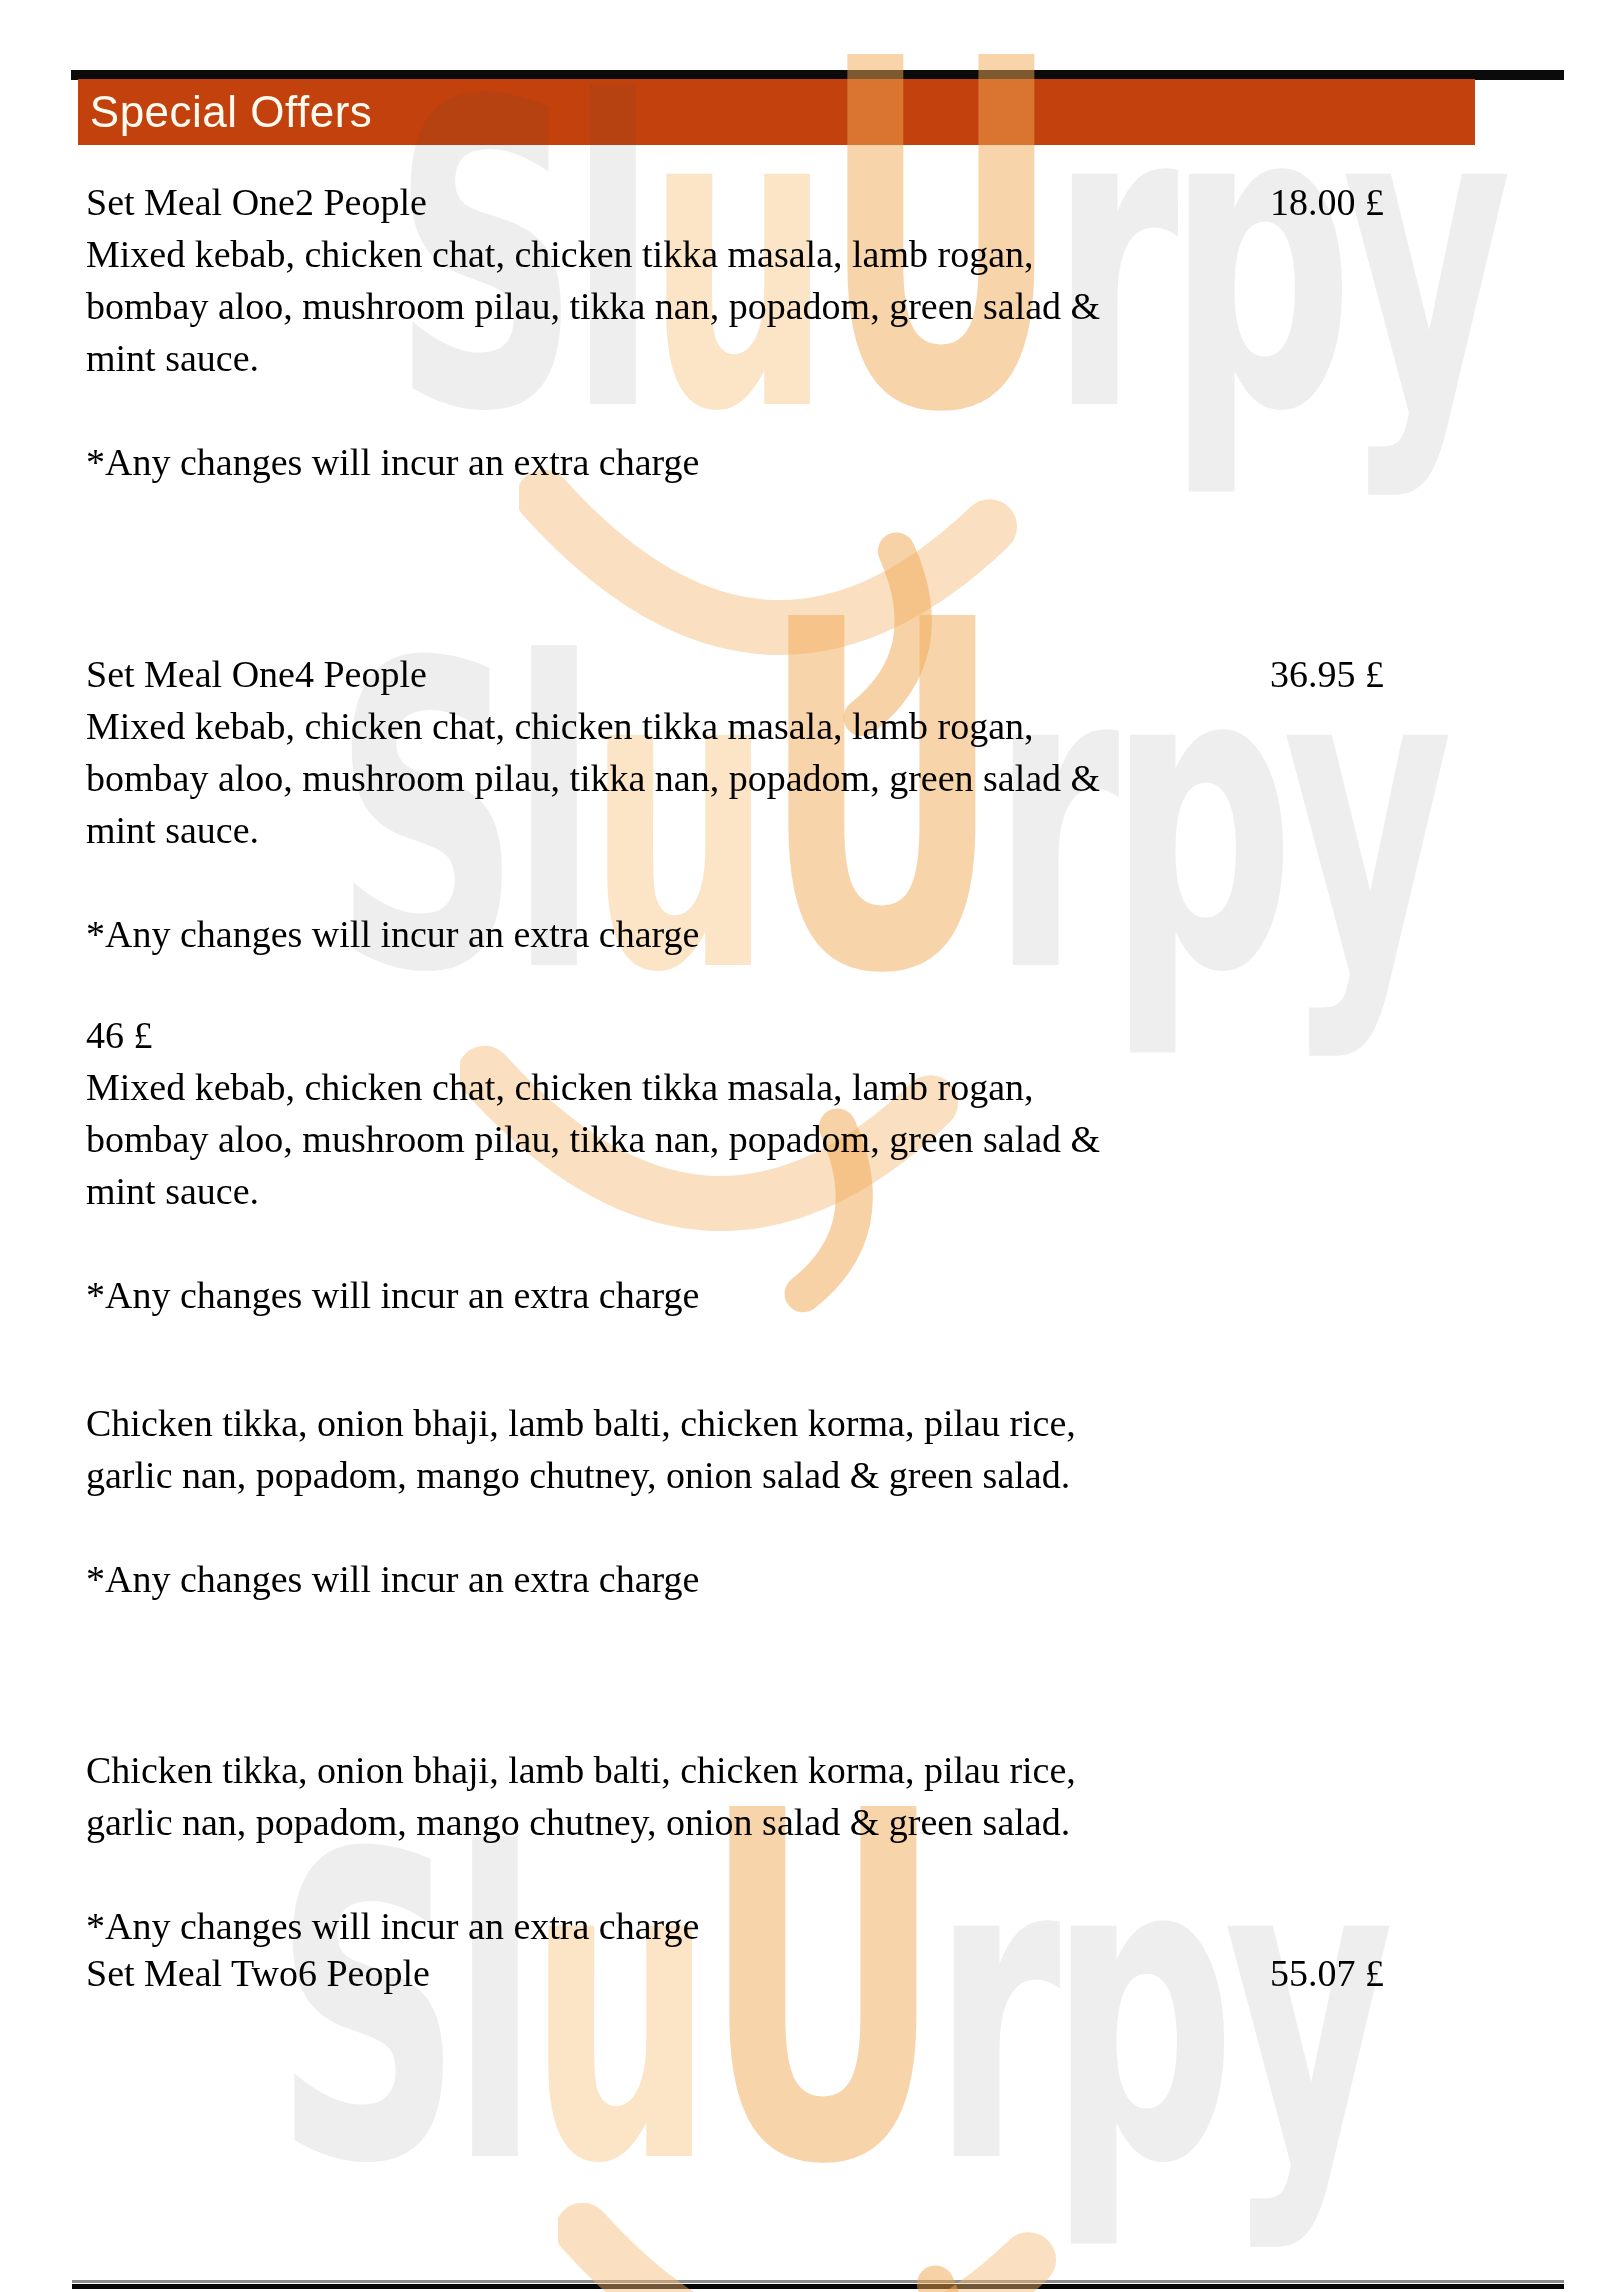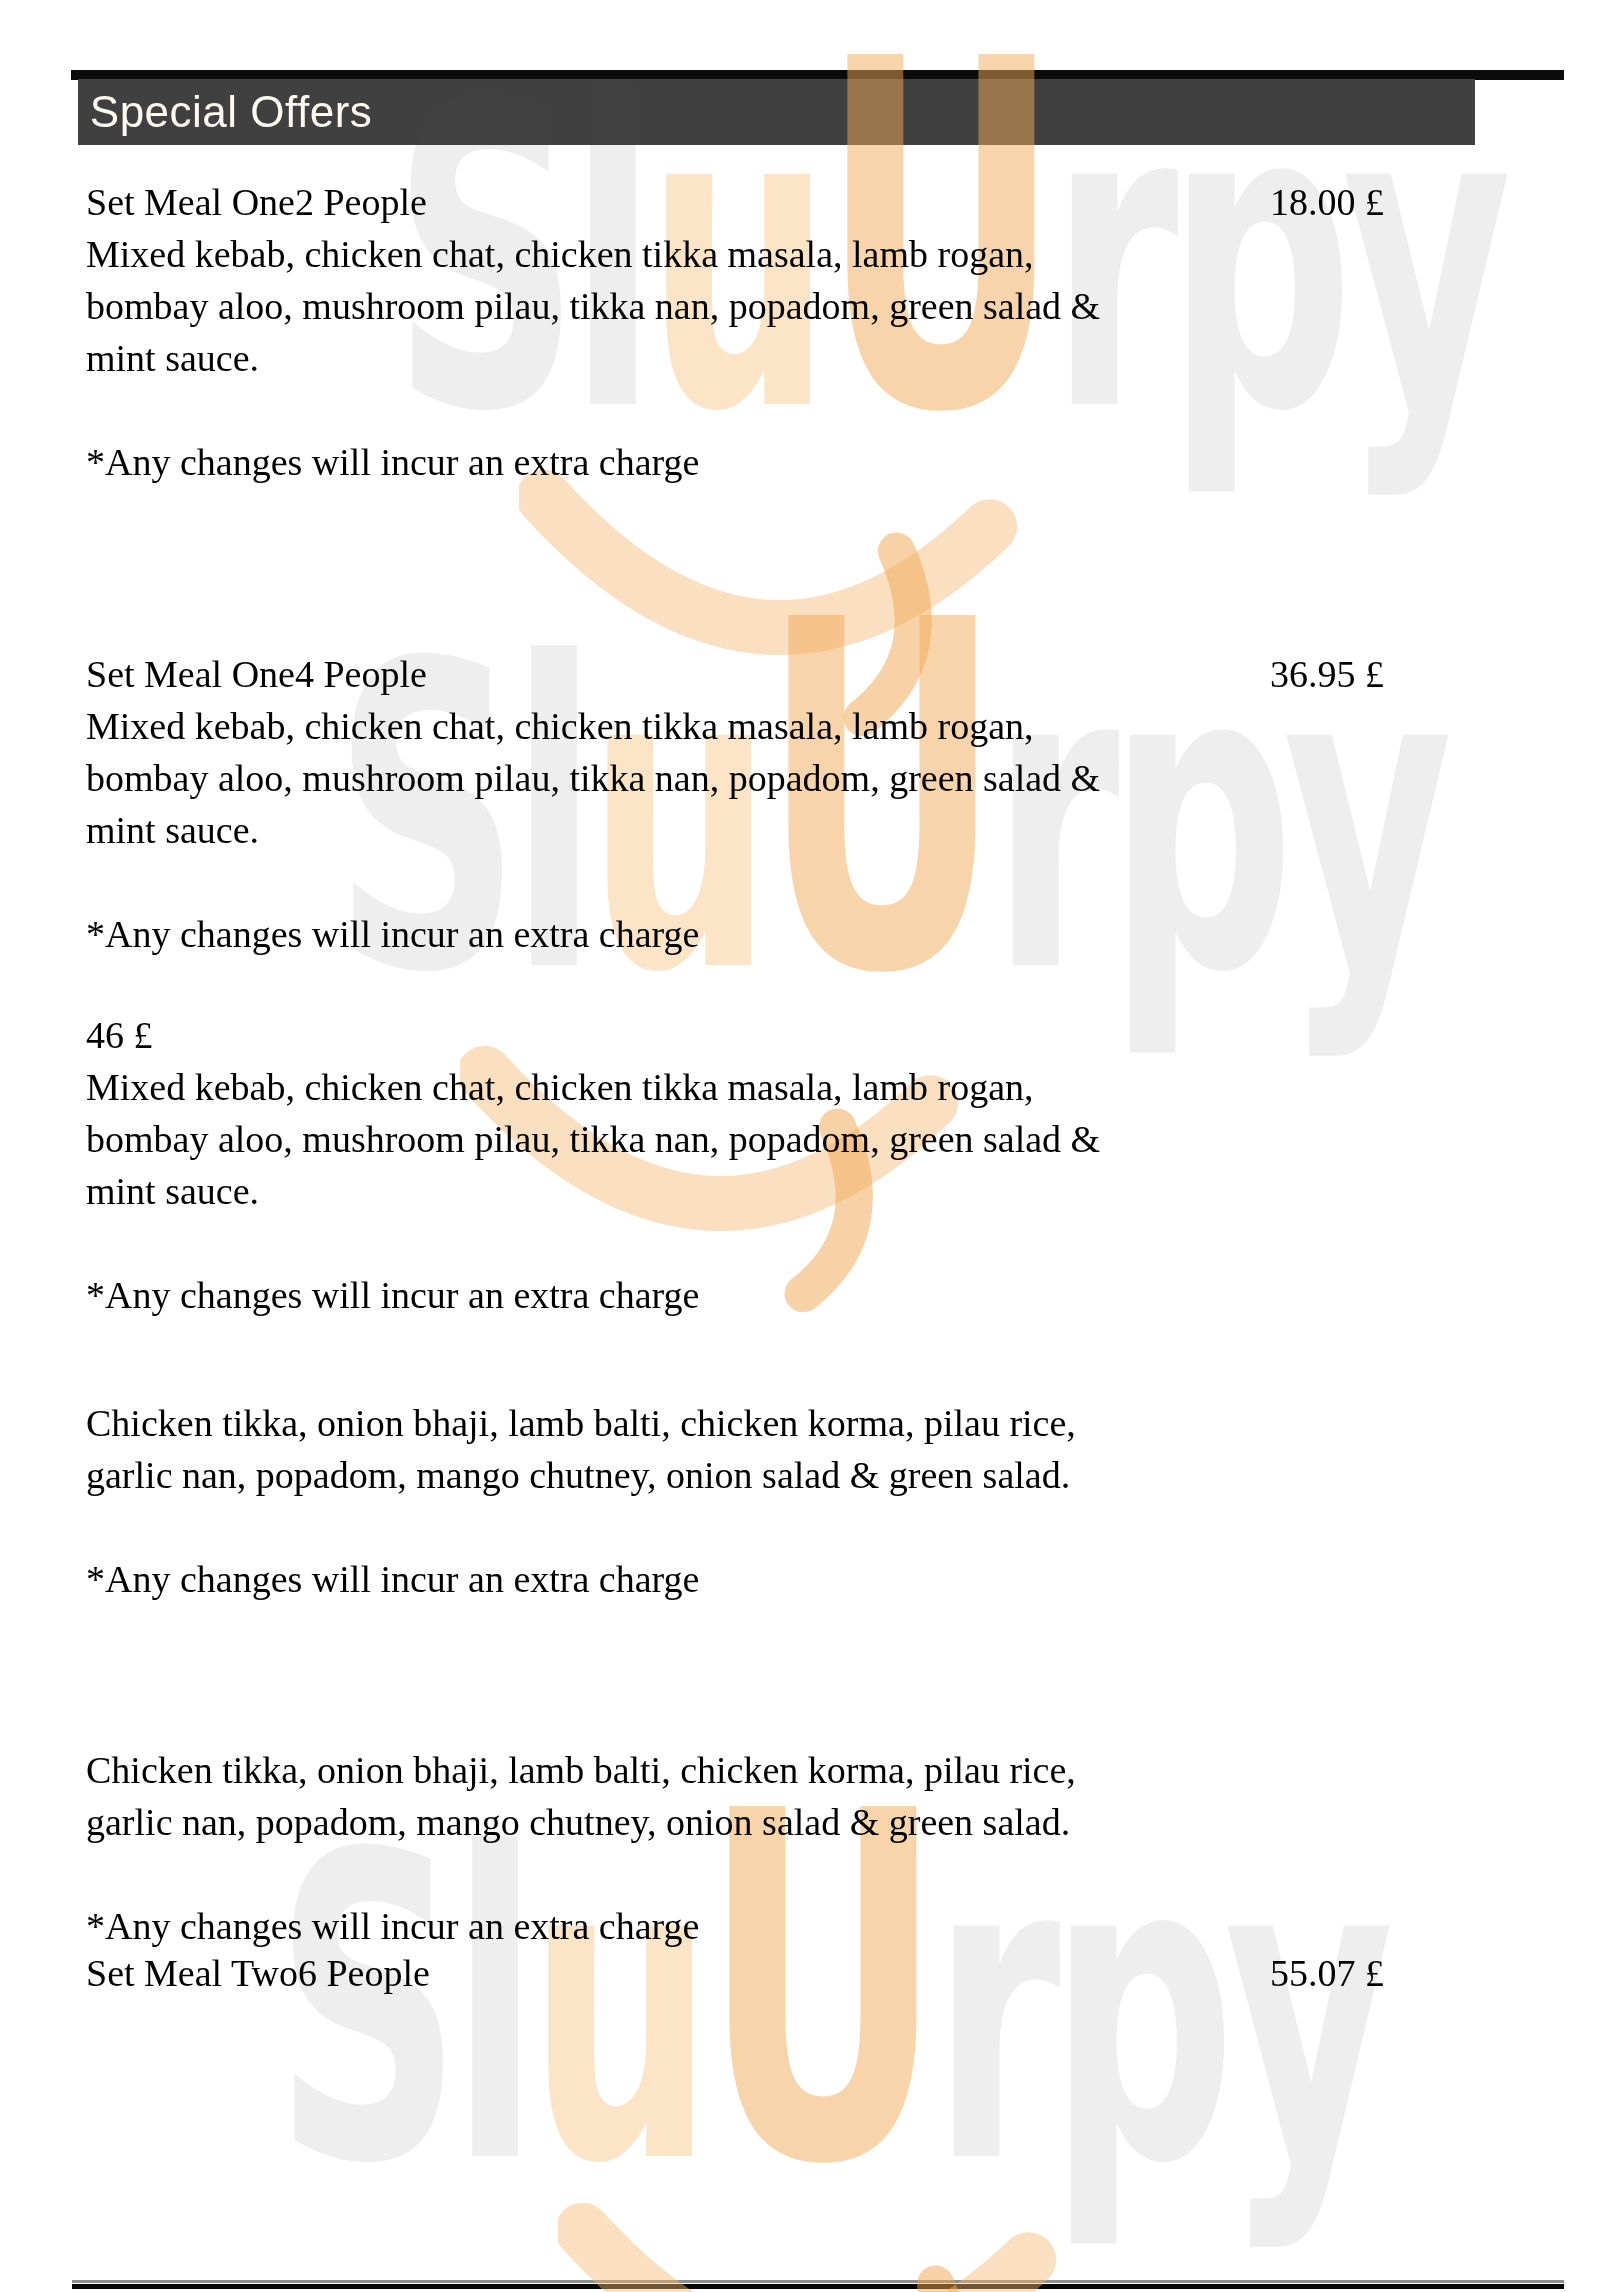--- a/index.html
+++ b/index.html
@@ -9,21 +9,21 @@
     font-family:"Liberation Serif", serif; color:#000;
   }
 
   
   .topbar {
     position:absolute; left:71px; top:70px; width:1493px; height:9.8px;
     background:#0b0b0b; z-index:1;
   }
   .headerbar {
     position:absolute; left:78px; top:79px; width:1397px; height:66px;
-    background:#404040; z-index:1;
+    background:#c2410c; z-index:1;
     display:flex; align-items:center;
   }
   .headerbar .title {
     font-family:"Liberation Sans", sans-serif;
     font-size:44px; color:#fdfaf0; padding-left:11.8px; letter-spacing:0.5px;
   }
 
   
   .wm { position:absolute; z-index:2; pointer-events:none; }
   .wm-text {

